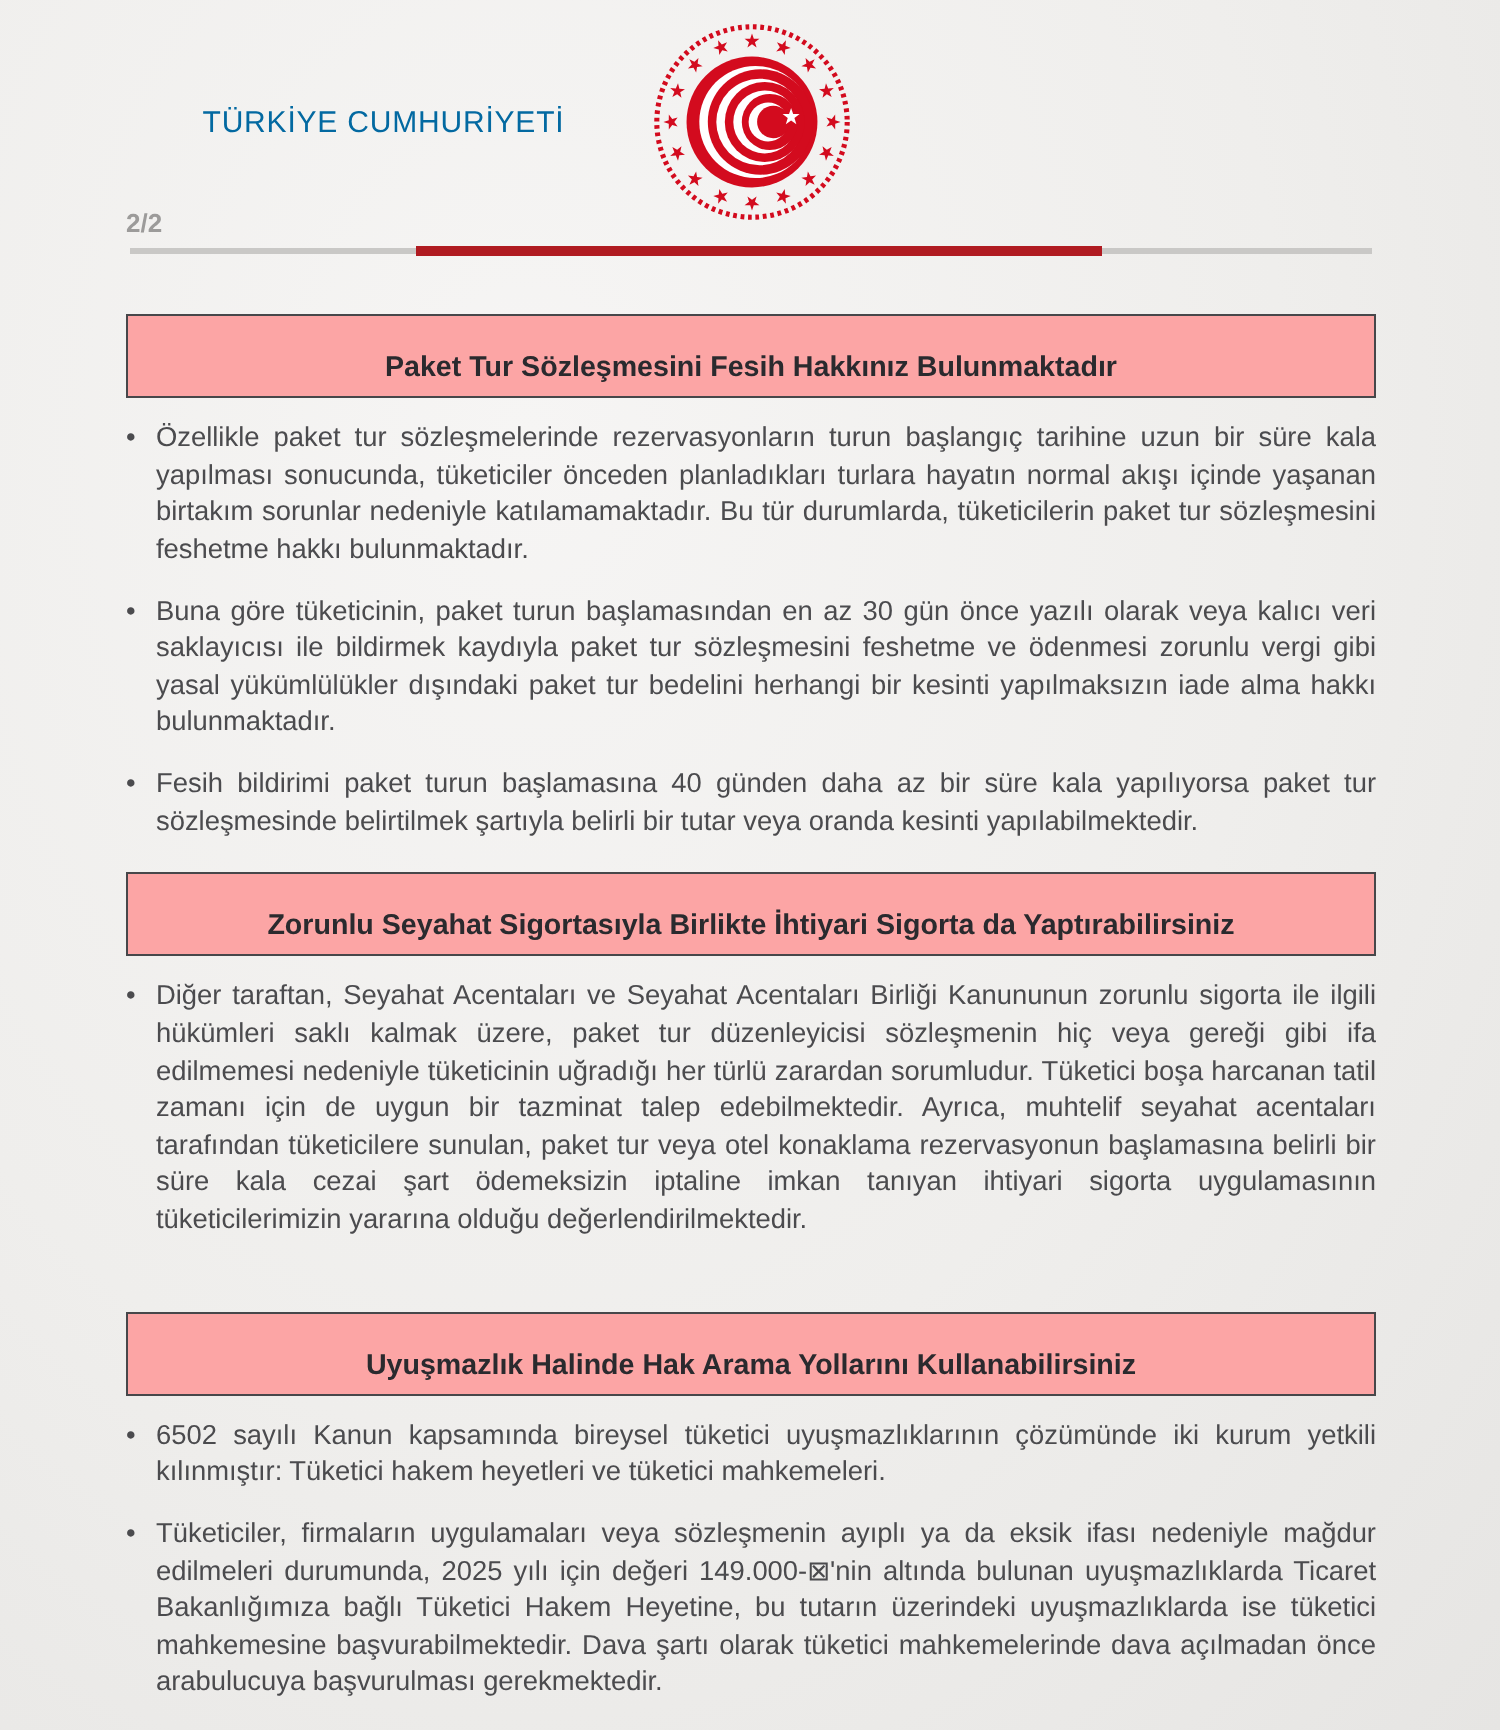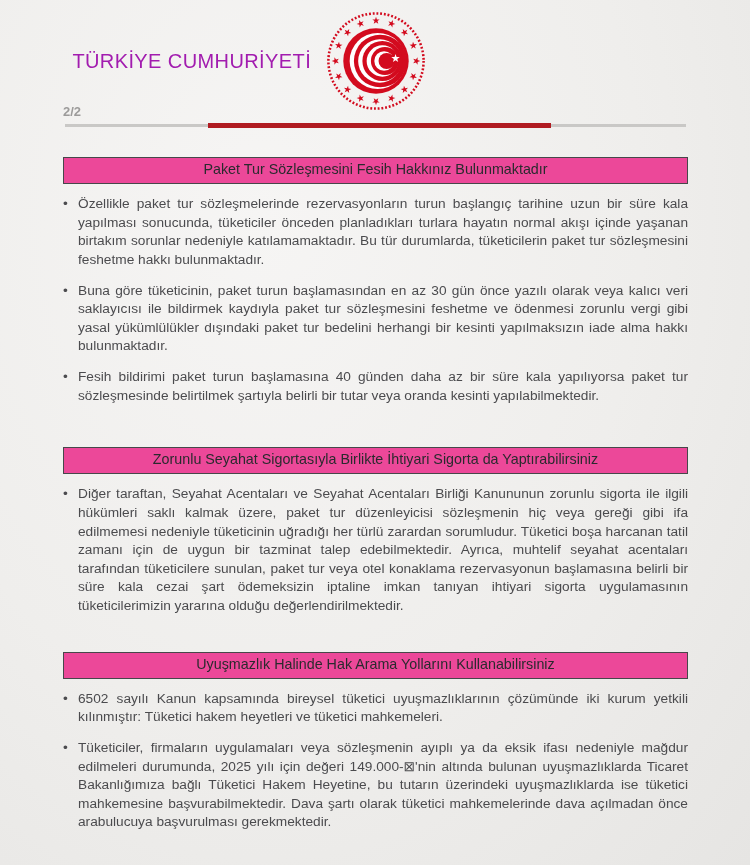--- a/index.html
+++ b/index.html
@@ -14,39 +14,39 @@
     width:750px;min-height:865px;
     padding:10px 62px 16px 63px;
     display:flex;flex-direction:column;
   }
   
   .masthead{
     display:grid;grid-template-columns:1fr auto 1fr;
     align-items:center;column-gap:4px;
   }
   .org-block{text-align:center;}
-  .org-line1{font-size:20px;color:#a21caf;letter-spacing:.4px;}
+  .org-line1{font-size:15px;color:#0369a1;letter-spacing:.4px;}
   .org-line2{font-size:16.5px;font-weight:bold;color:#4c4d51;letter-spacing:.3px;margin-top:3px;}
   .logo{display:block;}
   
   .pageno{
     text-align:left;color:#9c9b9a;font-weight:bold;
     font-size:13px;margin-top:-8px;
   }
   .divider{position:relative;height:5px;margin-top:4px;}
   .divider .gray-line{position:absolute;top:1px;left:2px;right:2px;height:3px;background:#c9c8c6;}
   .divider .red-line{position:absolute;top:0;left:145px;width:343px;height:5px;background:#b01b21;}
   
   .section-title{
     margin-top:29px;
-    border:1.5px solid #47474a;background:#ec4899;
-    text-align:center;font-weight:normal;color:#2a2a2e;
-    font-size:14.3px;padding:3px 8px 6px;
+    border:1.5px solid #47474a;background:#fca5a5;
+    text-align:center;font-weight:bold;color:#2a2a2e;
+    font-size:14.3px;padding:18px 8px 6px;
   }
-  .section-title.s2{margin-top:30px;}
+  .section-title.s2{margin-top:4px;}
   .section-title.s3{margin-top:24px;}
   .bullets{margin-top:11px;}
   .bullet{display:flex;margin-bottom:12px;color:#4b4b4e;font-size:13.7px;line-height:1.36;}
   .bullet .dot{flex:none;width:15px;color:#4b4b4e;}
   .bullet p{margin:0;flex:1;text-align:justify;}
   .closing{margin:26px 0 0 22px;font-size:13.7px;color:#4b4b4e;font-weight:bold;}
 </style>
 </head>
 <body>
 

